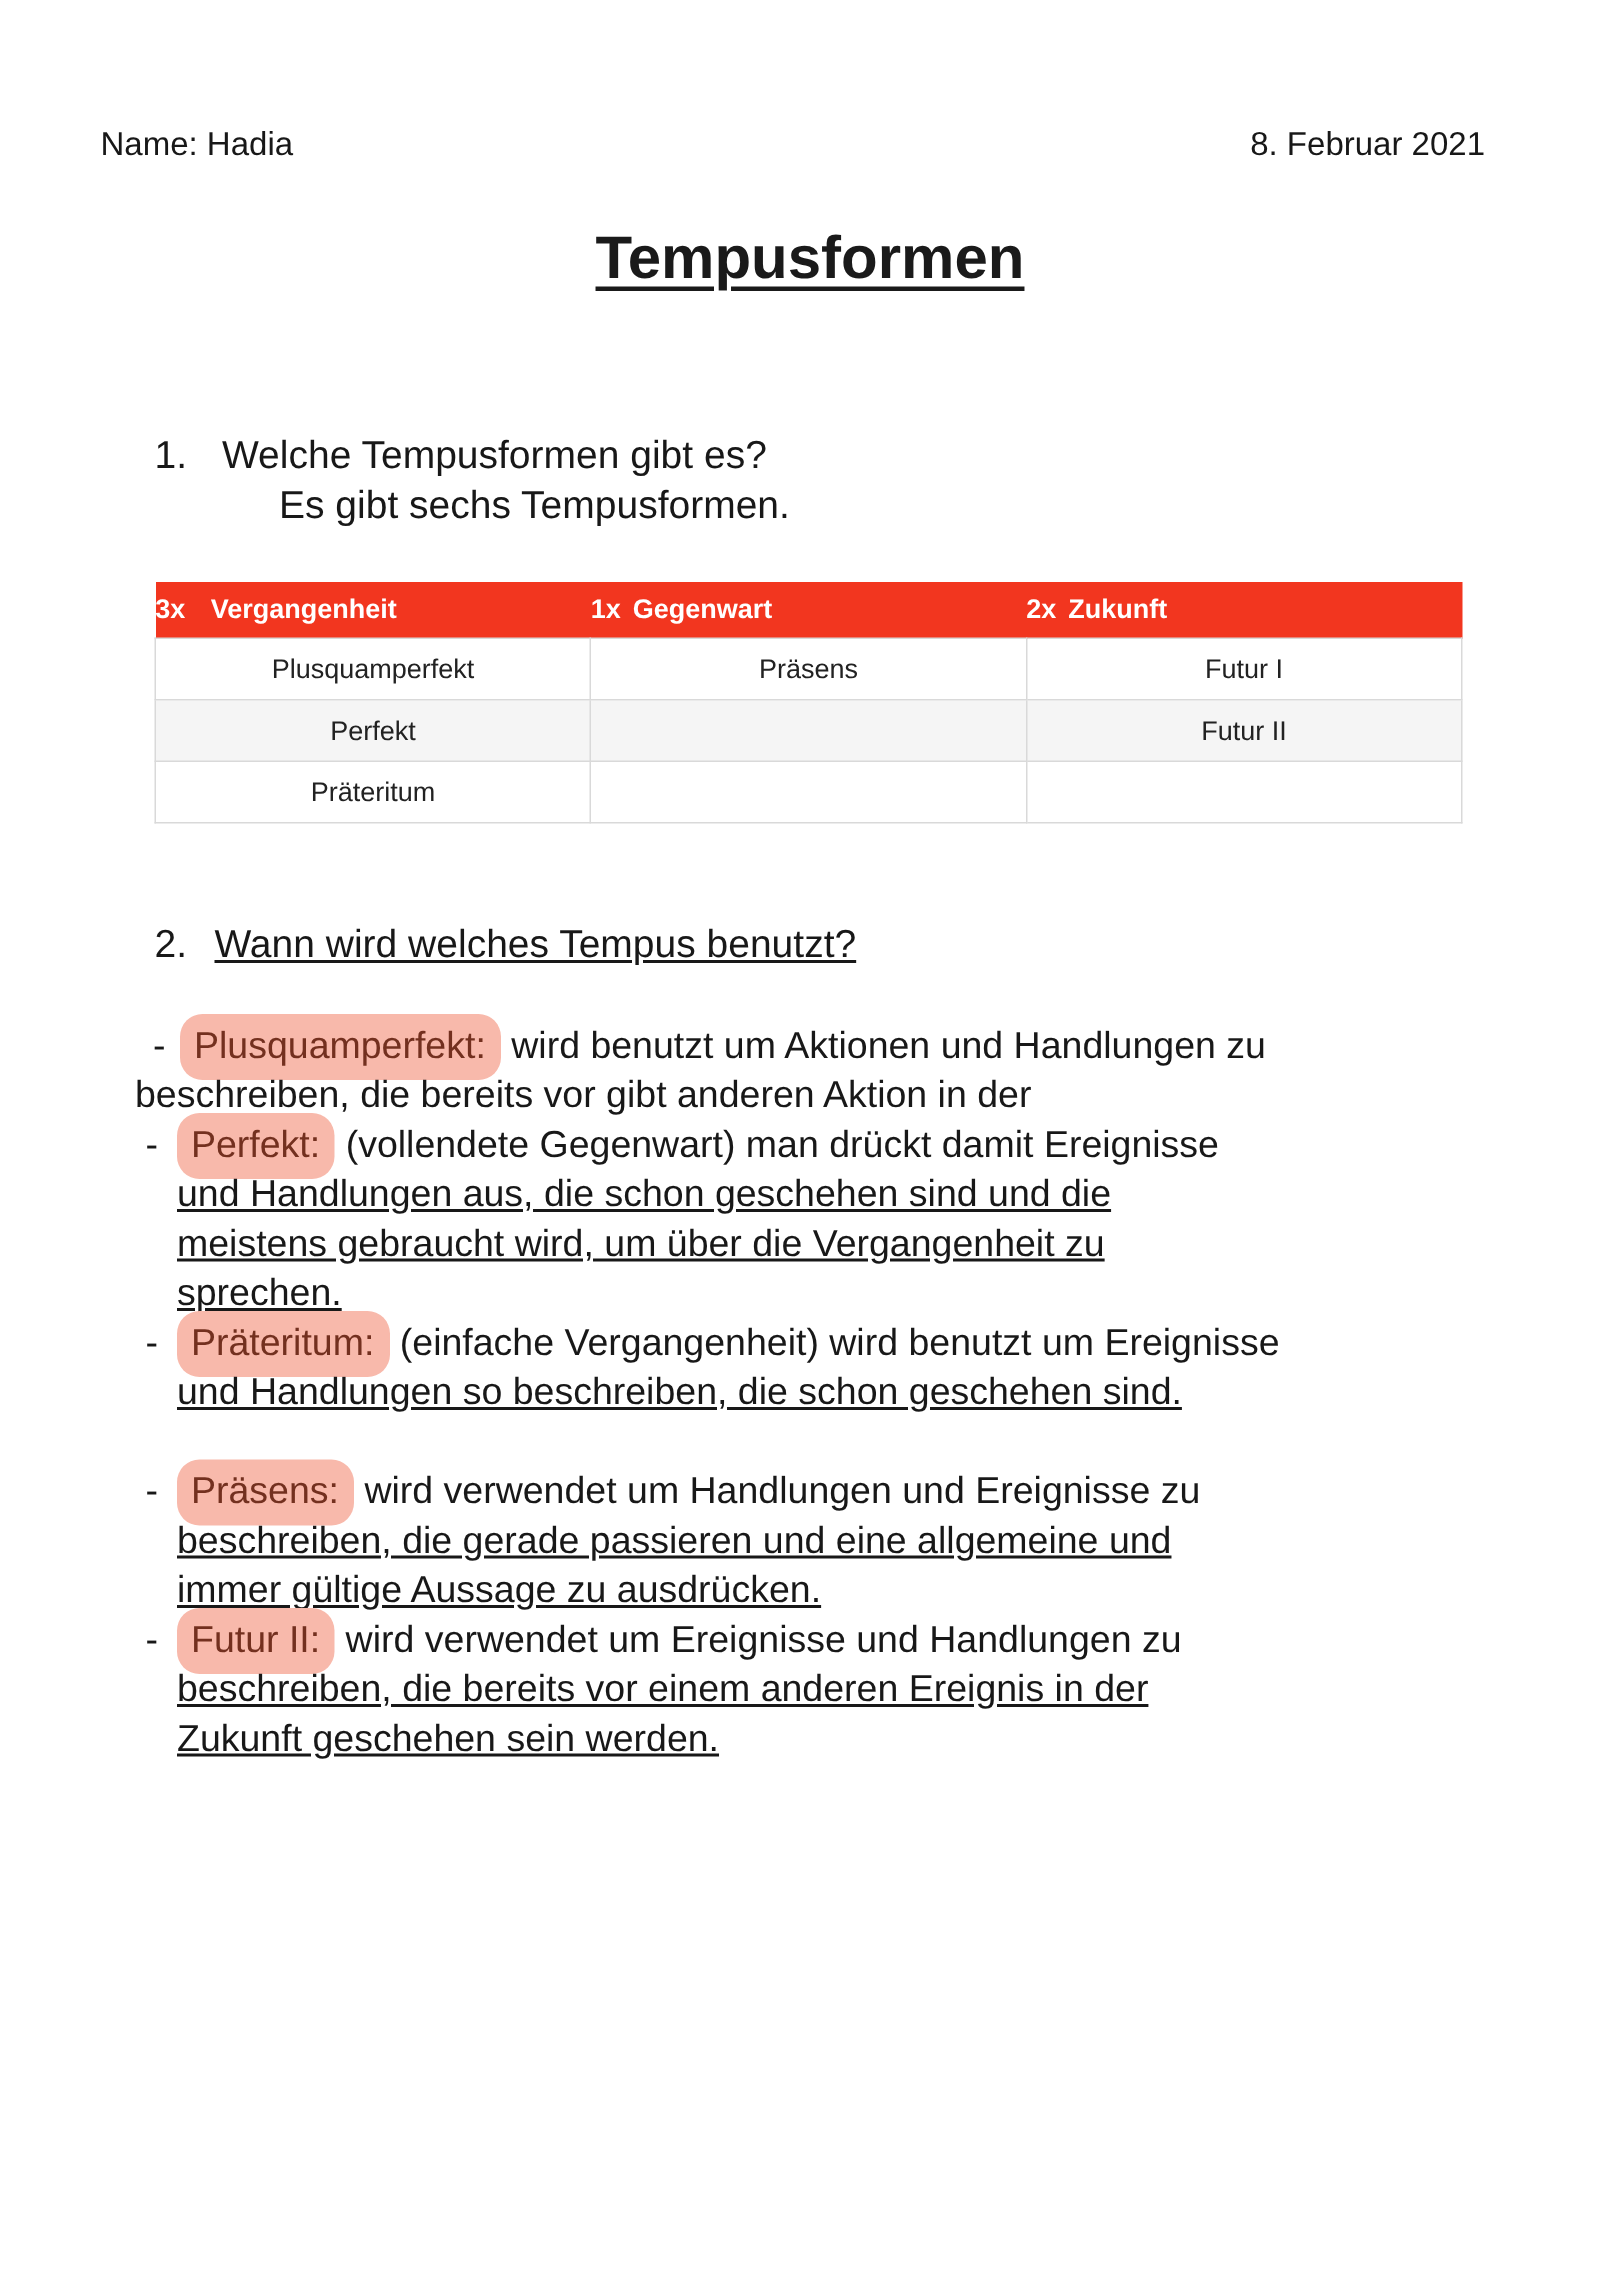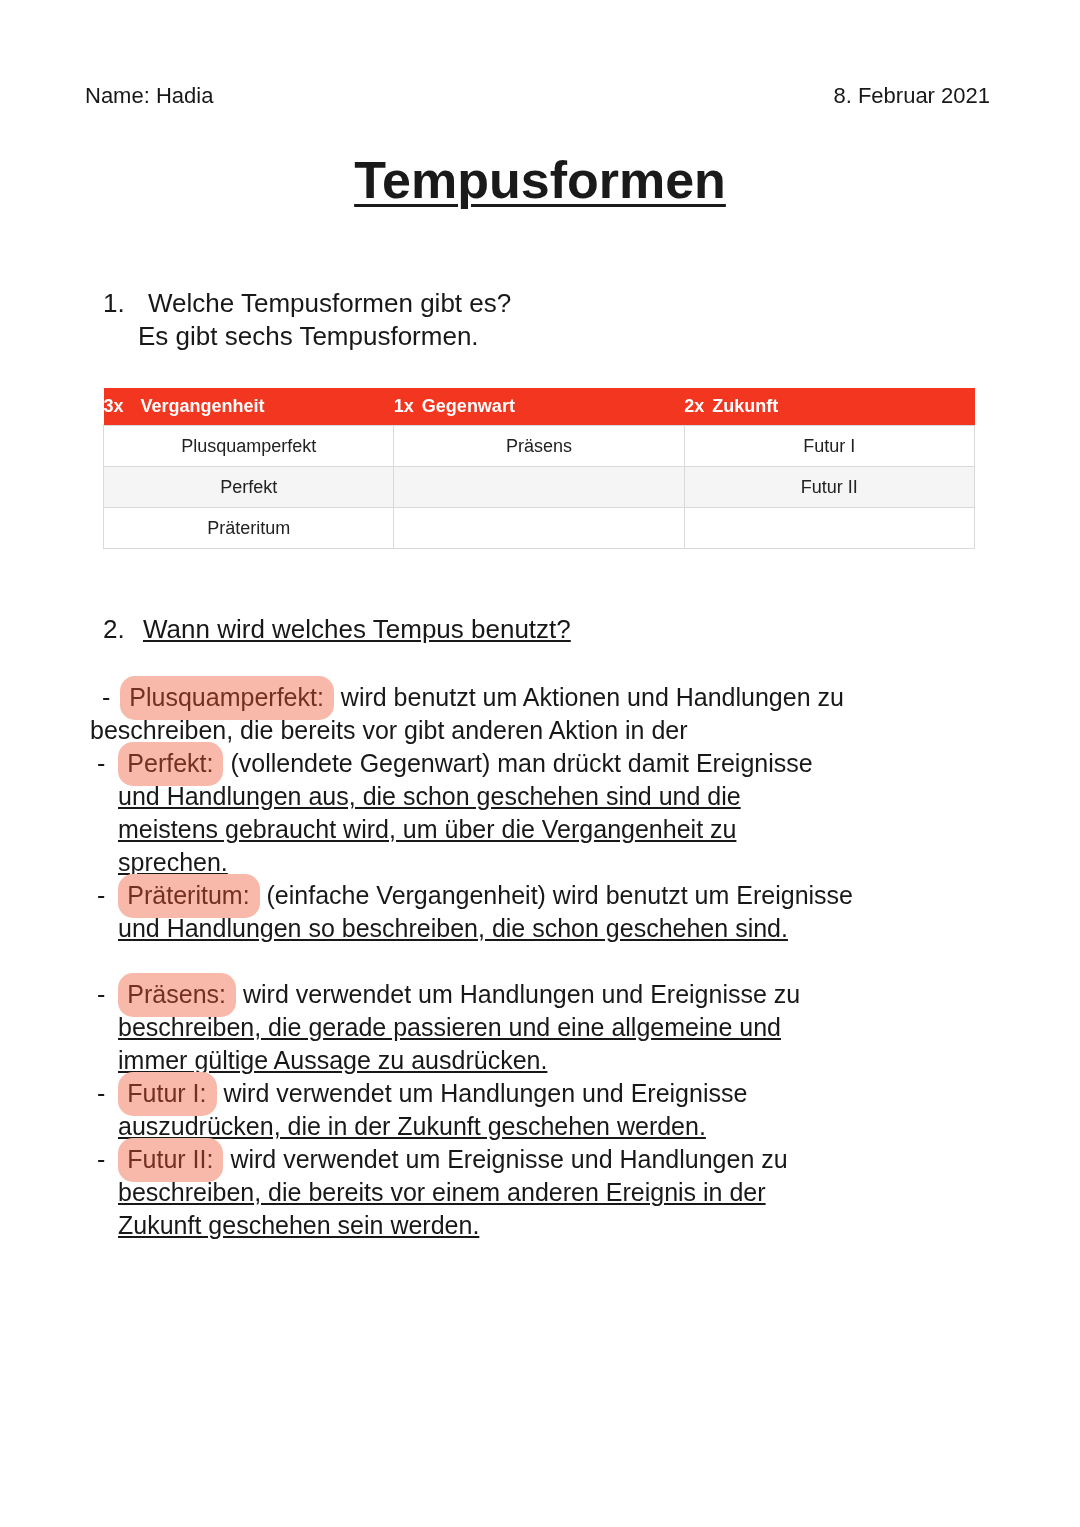--- a/index.html
+++ b/index.html
@@ -7,40 +7,40 @@
     position:relative;
     width:1080px;height:1527px;
     background:#ffffff;
     font-family:"Liberation Sans","DejaVu Sans",sans-serif;
     color:var(--c-text,#181818);
     overflow:hidden;
     border-right:2px solid #ededed;
   }
   
   .doc-header{
-    position:absolute;left:85px;right:90px;top:83px;
+    position:absolute;left:67px;right:90px;top:83px;
     display:flex;justify-content:space-between;
     font-size:22px;line-height:26px;
   }
   
   .title{
     position:absolute;left:0;top:150px;width:100%;
     margin:0;text-align:center;
-    font-size:52px;font-weight:bold;color:#1a1a1a;
+    font-size:40px;font-weight:bold;color:#1a1a1a;
     text-decoration:underline;
     text-decoration-thickness:3px;
     text-underline-offset:6px;
   }
   
   .question{position:absolute;left:103px;font-size:26px;line-height:33px;}
   .q1{top:287px;}
   .q2{top:613px;text-decoration:underline;}
   .qnum{display:inline-block;width:45px;}
   .q2 .qnum{width:40px;}
-  .q-answer{margin-left:35px;}
+  .q-answer{margin-left:83px;}
   
   .tense-table{
     position:absolute;left:103px;top:388px;width:872px;
     border-collapse:collapse;table-layout:fixed;
     font-size:18px;
   }
   .tense-table th{
     background:var(--c-red,#f2361f);
     color:var(--c-header-text,#ffffff);
     font-weight:bold;height:37px;text-align:left;
@@ -134,23 +134,19 @@
       <div class="def hanging space-after">
         <div class="def-line first"><span class="dash">-</span><span class="term">Präteritum:</span><span class="rest">&nbsp;(einfache Vergangenheit) wird benutzt um Ereignisse</span></div>
         <div class="def-line cont">und Handlungen so beschreiben, die schon geschehen sind.</div>
       </div>
       <div class="def hanging">
         <div class="def-line first"><span class="dash">-</span><span class="term">Präsens:</span><span class="rest">&nbsp;wird verwendet um Handlungen und Ereignisse zu</span></div>
         <div class="def-line cont">beschreiben, die gerade passieren und eine allgemeine und</div>
         <div class="def-line cont">immer gültige Aussage zu ausdrücken.</div>
       </div>
       <div class="def hanging">
-        <div class="def-line first"><span class="dash">-</span><span class="term">Futur I:</span><span class="rest">&nbsp;wird verwendet um Handlungen und Ereignisse</span></div>
-        <div class="def-line cont">auszudrücken, die in der Zukunft geschehen werden.</div>
-      </div>
-      <div class="def hanging">
         <div class="def-line first"><span class="dash">-</span><span class="term">Futur II:</span><span class="rest">&nbsp;wird verwendet um Ereignisse und Handlungen zu</span></div>
         <div class="def-line cont">beschreiben, die bereits vor einem anderen Ereignis in der</div>
         <div class="def-line cont">Zukunft geschehen sein werden.</div>
       </div>
     </div>
 
 </div>
 
 </body></html>

